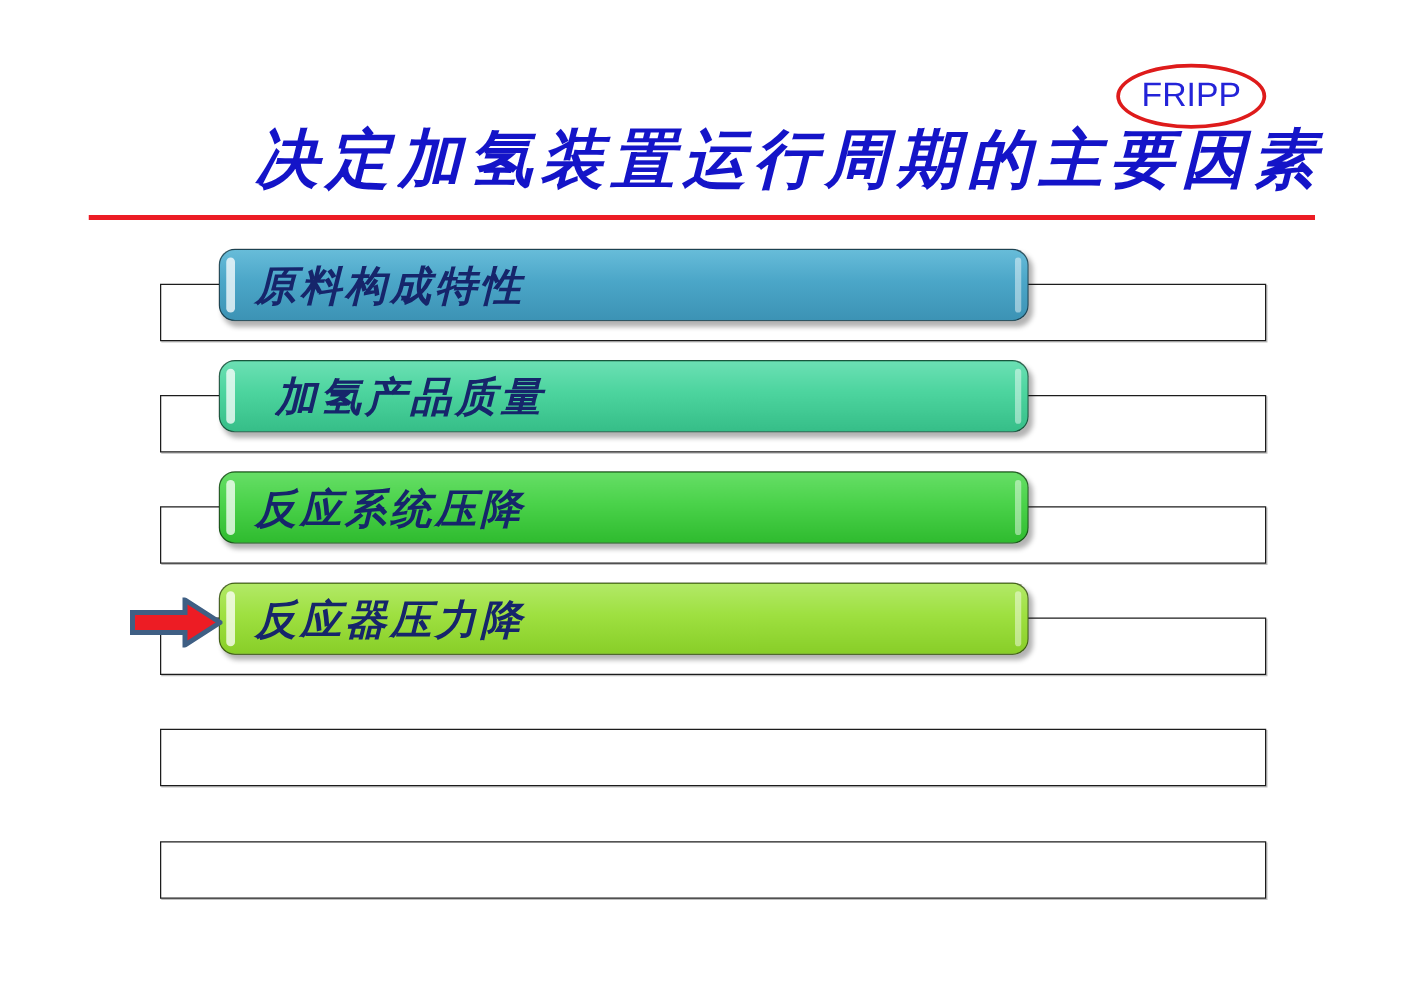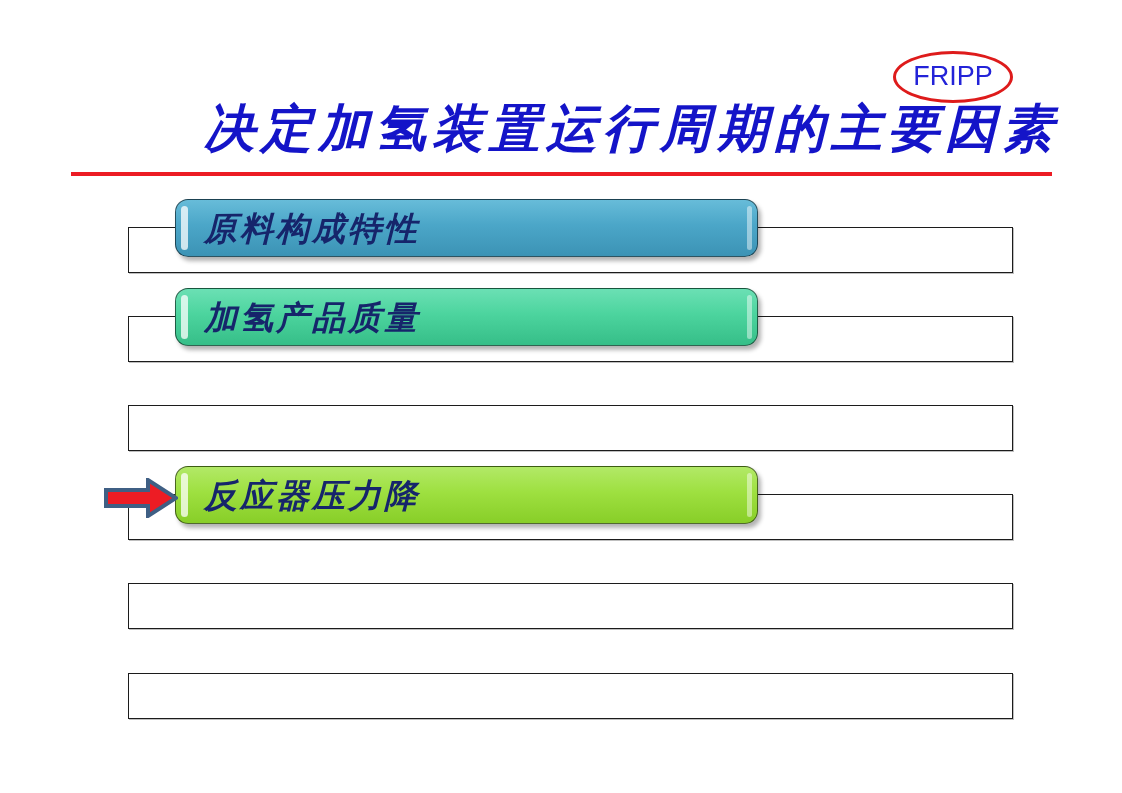--- a/index.html
+++ b/index.html
@@ -95,21 +95,21 @@
     border: 1px solid #1c1c1c;
     box-sizing: border-box;
     box-shadow: 1px 1px 0 rgba(0,0,0,0.25);
   }
 
   
   .row .bar {
     position: absolute;
     left: 175px;
     top: 0px;
-    width: 583px;
+    width: 648px;
     height: 58px;
     border-radius: 13px;
     box-sizing: border-box;
     border: 1px solid rgba(0,0,0,0.55);
     box-shadow: 3px 4px 4px rgba(0,0,0,0.30);
     overflow: hidden;
   }
   
   .row .bar::before {
     content: "";
@@ -176,25 +176,28 @@
   <div id="rows">
       <div class="row" style="top: 199px;">
         <div class="backplate"></div>
         <div class="bar" style="background: linear-gradient(rgb(103, 188, 217) 0%, rgb(75, 166, 200) 45%, rgb(60, 147, 181) 100%);">
           <div class="bar-label" style="color: rgb(22, 37, 107);">原料构成特性</div>
         </div>
       </div>
       <div class="row" style="top: 288px;">
         <div class="backplate"></div>
         <div class="bar" style="background: linear-gradient(rgb(107, 224, 180) 0%, rgb(76, 212, 158) 45%, rgb(54, 190, 136) 100%);">
-          <div class="bar-label" style="color: rgb(22, 37, 107);">加氢产品质量</div>
+          <div class="bar-label" style="color: rgb(22, 37, 107); margin-left: 16px;">加氢产品质量</div>
         </div>
       </div>
       <div class="row" style="top: 377px;">
         <div class="backplate"></div>
+        <div class="bar" style="background: linear-gradient(rgb(102, 222, 102) 0%, rgb(74, 210, 74) 45%, rgb(47, 187, 47) 100%);">
+          <div class="bar-label" style="color: rgb(22, 37, 107);">反应系统压降</div>
+        </div>
       </div>
       <div class="row" style="top: 466px;">
         <div class="backplate"></div>
         <div class="bar" style="background: linear-gradient(rgb(178, 233, 103) 0%, rgb(158, 224, 64) 45%, rgb(136, 206, 40) 100%); padding-left: 36px;">
           <div class="bar-label" style="color: rgb(22, 37, 107);">反应器压力降</div>
         </div>
       </div>
       <div class="row" style="top: 555px;">
         <div class="backplate"></div>
       </div>

